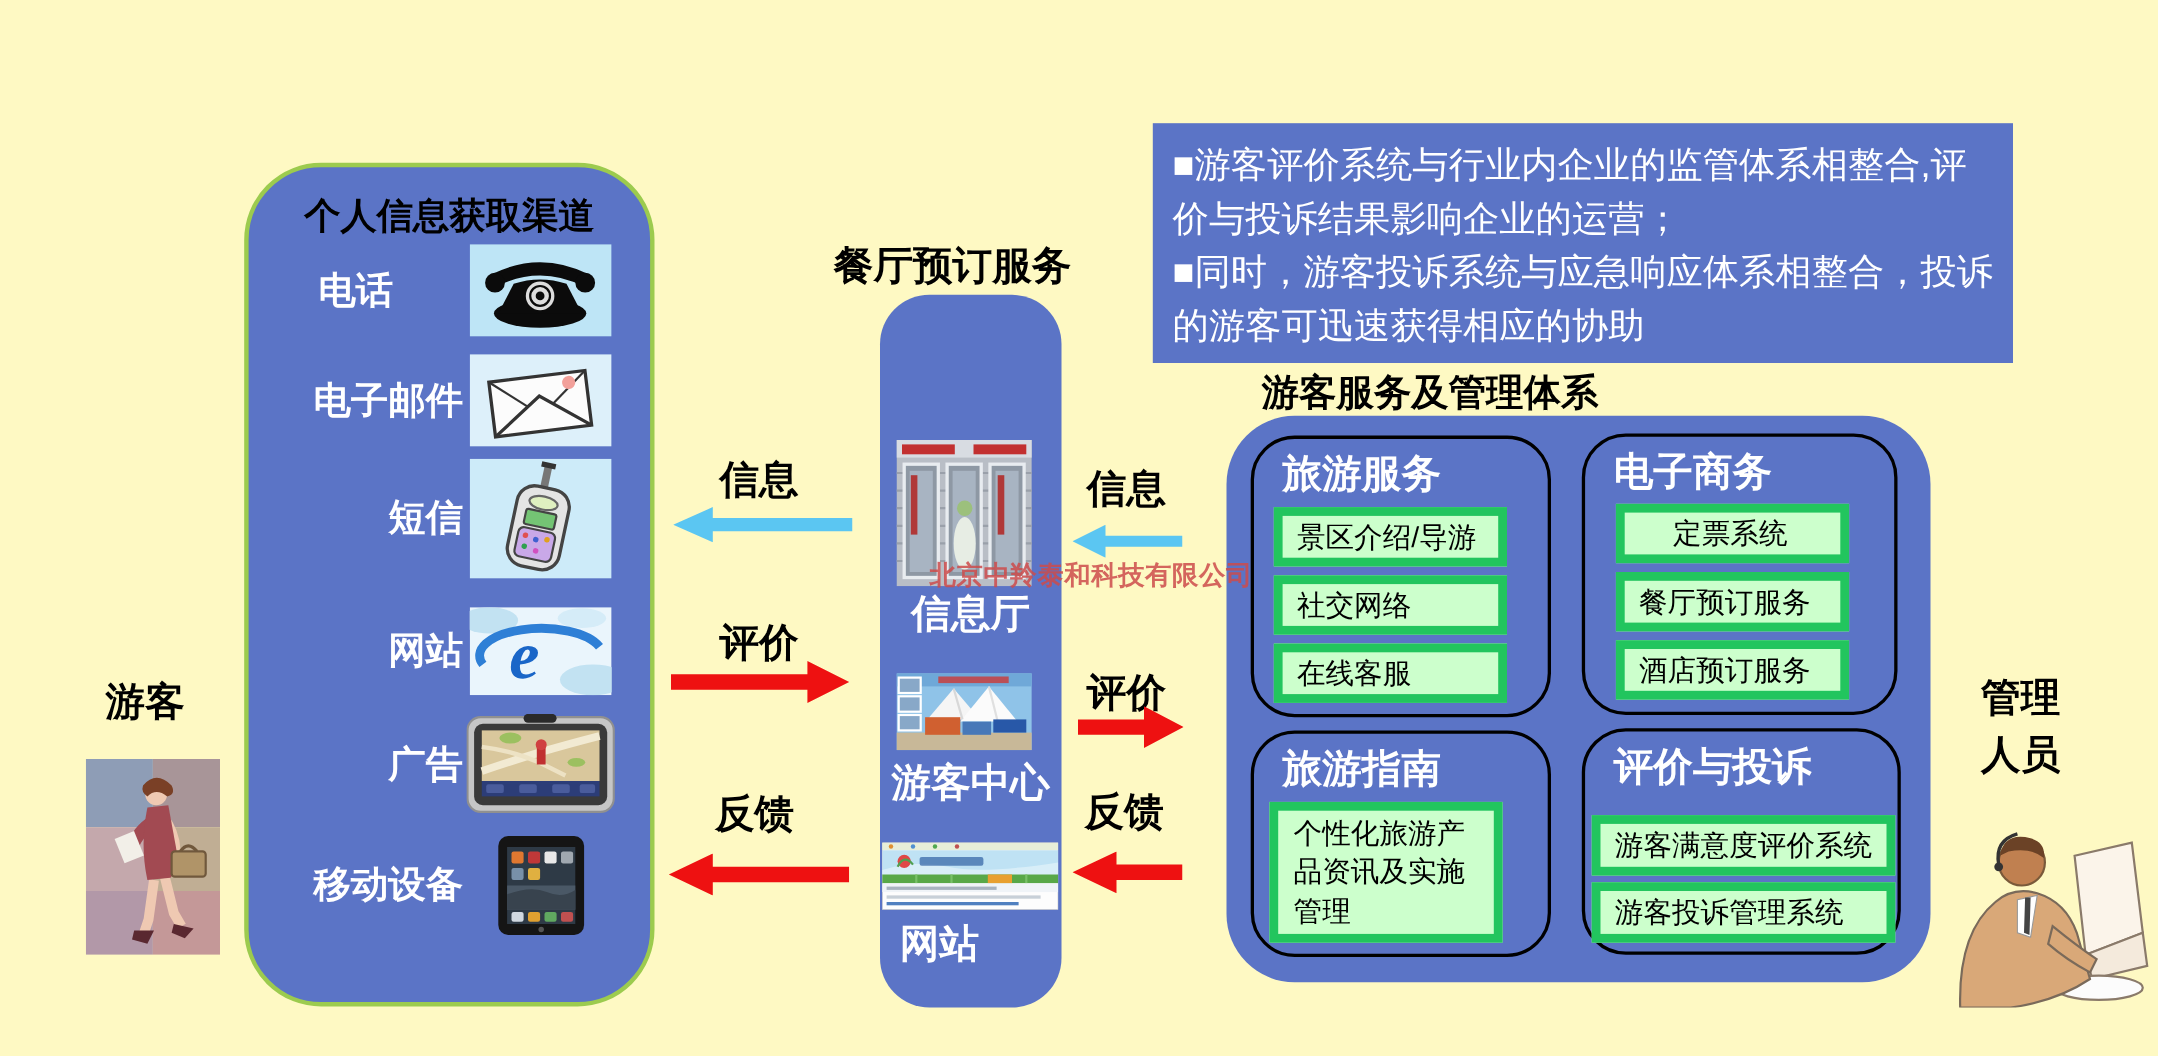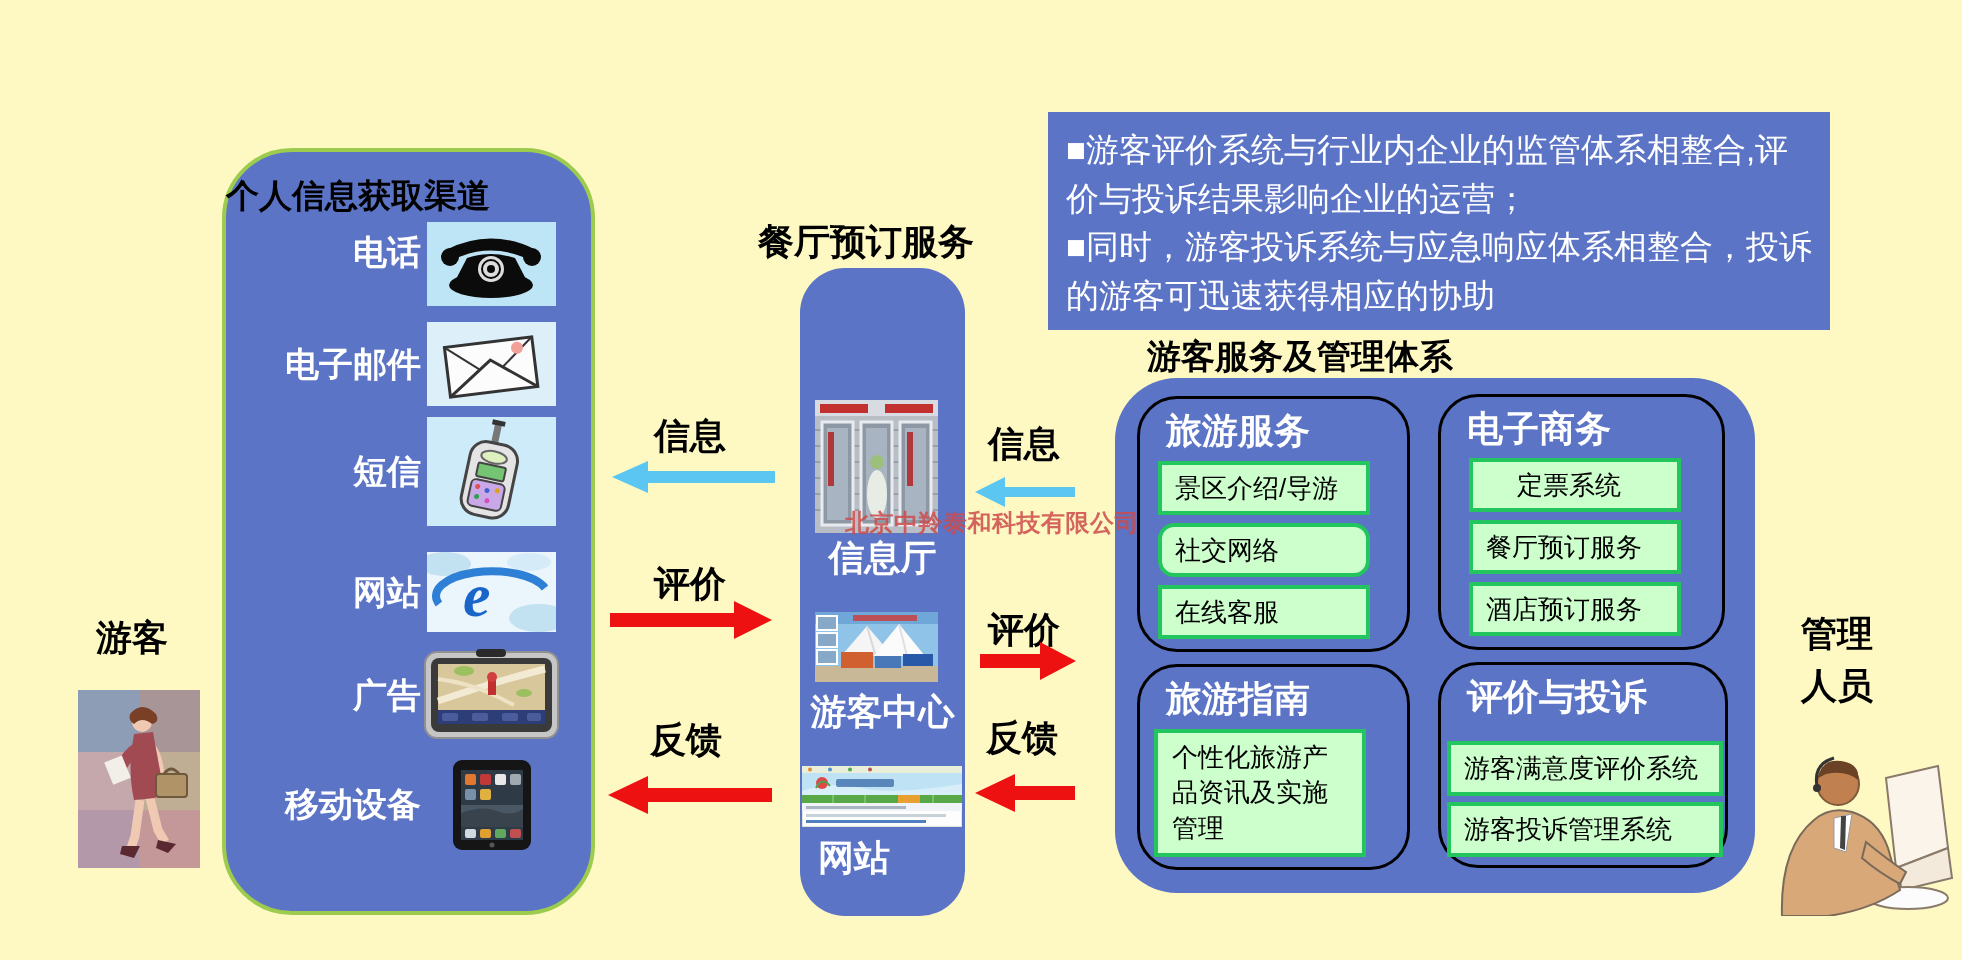--- a/index.html
+++ b/index.html
@@ -9,37 +9,37 @@
   .blue{background:#5B74C6;}
   
   .note{left:1048px;top:112px;width:782px;height:218px;box-sizing:border-box;
         padding:14px 18px;color:#fff;font-size:33px;line-height:1.47;font-weight:500;}
   .note-line{margin:0;}
   
   .btitle{color:#000;font-weight:bold;text-align:center;}
   
   .channels{left:222px;top:148px;width:373px;height:767px;border:4px solid #9CCB4E;
             border-radius:70px;box-sizing:border-box;}
-  .ch-title{position:absolute;top:22px;left:0;width:100%;text-align:left;
+  .ch-title{position:absolute;top:22px;left:0;width:100%;text-align:center;
             font-size:33px;font-weight:bold;color:#000;}
   .ch-label{position:absolute;left:0;width:195px;text-align:right;color:#fff;
             font-weight:bold;font-size:34px;}
   .ch-icon{position:absolute;left:201px;}
   
   .column{left:800px;top:268px;width:165px;height:648px;border-radius:45px;}
   .node-label{position:absolute;width:100%;text-align:center;color:#fff;
               font-weight:bold;font-size:36px;}
   
   .flow-label{position:absolute;text-align:center;font-size:36px;font-weight:bold;color:#000;}
   
   .syspanel{left:1115px;top:378px;width:640px;height:515px;border-radius:62px;}
   .group{position:absolute;border:3px solid #000;border-radius:40px;box-sizing:border-box;
          background:#5B74C6;}
   .group-title{position:absolute;left:26px;top:8px;color:#fff;font-weight:bold;font-size:36px;}
-  .gitem{position:absolute;background:#CCFFCC;border:4px solid #22c55e;box-sizing:border-box;
+  .gitem{position:absolute;background:#CCFFCC;border:8px solid #22c55e;box-sizing:border-box;
          color:#000;font-size:26px;display:flex;align-items:center;padding:0 13px;}
   .person-label{position:absolute;font-size:36px;font-weight:bold;color:#000;text-align:center;line-height:1.45;}
   .watermark{position:absolute;left:845px;top:467px;z-index:60;
              font-family:"Liberation Serif","DejaVu Serif",serif;
              font-size:24px;font-weight:bold;color:rgba(205,75,75,0.85);letter-spacing:0.5px;white-space:nowrap;margin-top:40px;}
 </style>
 </head>
 <body>
 
 <div class="canvas">
@@ -86,21 +86,21 @@
       <circle cx="70" cy="58" r="21" fill="#C08050" stroke="#7A5A3A" stroke-width="2"></circle>
       <path d="M50 52 Q54 30 78 36 Q92 40 90 54 Q78 44 58 48 Z" fill="#6B4226"></path>
       <path d="M49 60 Q45 38 66 32" stroke="#333" stroke-width="3" fill="none"></path>
       <circle cx="49" cy="62" r="4" fill="#333"></circle>
     </svg>
   </div>
 
   <div class="abs blue channels">
     <div class="ch-title">个人信息获取渠道</div>
 
-    <div class="ch-label" style="top:58px;line-height:84px;">电话</div>
+    <div class="ch-label" style="top:70px;line-height:84px;text-align:center;">电话</div>
     <div class="ch-icon" style="top:70px;">
       <svg width="129" height="84">
         <rect width="129" height="84" fill="#BEE5F6"></rect>
         <ellipse cx="64" cy="63" rx="42" ry="13" fill="#0b0b0b"></ellipse>
         <path d="M26 63 L40 36 Q64 28 88 36 L102 63 Z" fill="#0b0b0b"></path>
         <circle cx="64" cy="47" r="13" fill="#ddd"></circle>
         <circle cx="64" cy="47" r="9" fill="none" stroke="#0b0b0b" stroke-width="2"></circle>
         <circle cx="64" cy="47" r="4" fill="#0b0b0b"></circle>
         <path d="M22 33 Q64 12 106 33" stroke="#0b0b0b" stroke-width="12" fill="none" stroke-linecap="round"></path>
         <circle cx="23" cy="35" r="9" fill="#0b0b0b"></circle>
@@ -317,21 +317,21 @@
         <polygon points="0,19 40,0 40,12 100,12 100,26 40,26 40,38" fill="#EE1111"></polygon>
       </svg>
   </div>
 
   <div class="btitle abs" style="left:1050px;top:334px;width:500px;font-size:34px;">游客服务及管理体系</div>
   <div class="abs blue syspanel">
 
     <div class="group" style="left:22px;top:18px;width:273px;height:256px;">
       <div class="group-title">旅游服务</div>
       <div class="gitem" style="left:18px;top:62px;width:212px;height:54px;">景区介绍/导游</div>
-      <div class="gitem" style="left:18px;top:124px;width:212px;height:54px;border-radius:16px;">社交网络</div>
+      <div class="gitem" style="left:18px;top:124px;width:212px;height:54px;">社交网络</div>
       <div class="gitem" style="left:18px;top:186px;width:212px;height:54px;">在线客服</div>
     </div>
 
     <div class="group" style="left:323px;top:16px;width:287px;height:256px;">
       <div class="group-title">电子商务</div>
       <div class="gitem" style="left:28px;top:61px;width:212px;height:54px;padding-left:44px;">定票系统</div>
       <div class="gitem" style="left:28px;top:123px;width:212px;height:54px;">餐厅预订服务</div>
       <div class="gitem" style="left:28px;top:185px;width:212px;height:54px;">酒店预订服务</div>
     </div>
 

